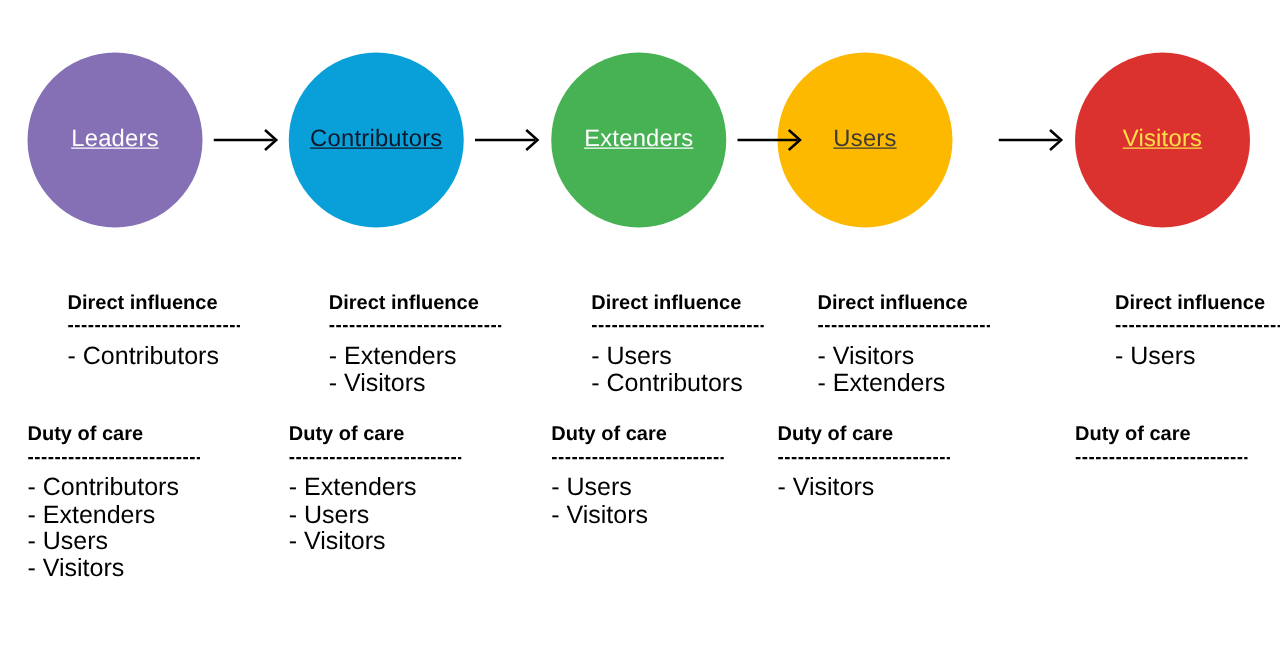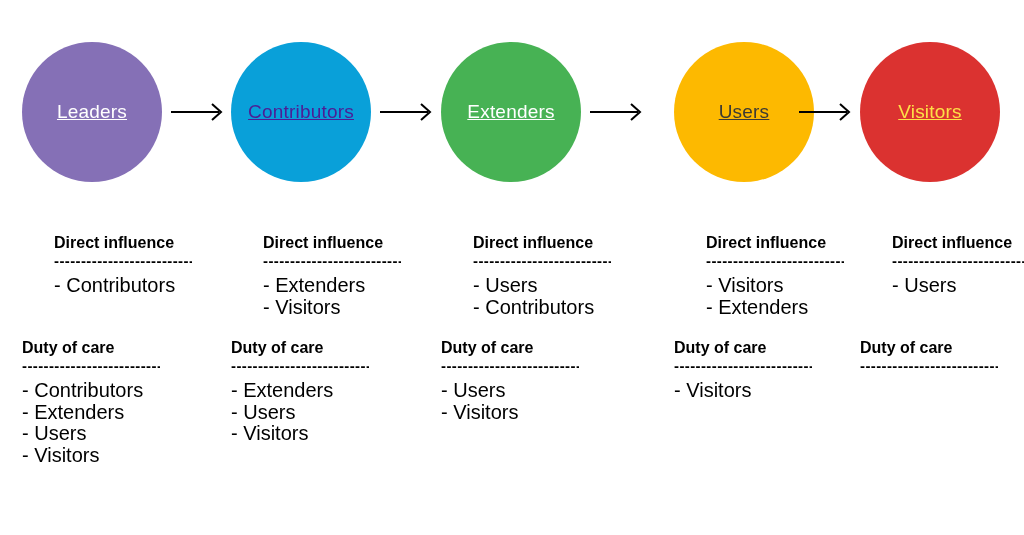--- a/index.html
+++ b/index.html
@@ -40,21 +40,21 @@
           <li>- Extenders</li>
           <li>- Users</li>
           <li>- Visitors</li>
         </ul>
       </div>
     </div>
   </div>
 
   <div class="stage" style="left:231px">
     <div class="circle" style="background-color: rgb(9, 160, 217);">
-      <span class="circle-label" style="color: #4c1d95;">Contributors</span>
+      <span class="circle-label" style="color: #0f172a;">Contributors</span>
     </div>
     <div class="info">
       <div class="section-direct">
         <h3 class="section-heading">Direct influence</h3>
         <div class="divider">----------------------------------</div>
         <ul class="item-list">
           <li>- Extenders</li>
           <li>- Visitors</li>
         </ul>
       </div>
@@ -87,21 +87,21 @@
         <h3 class="section-heading">Duty of care</h3>
         <div class="divider">----------------------------------</div>
         <ul class="item-list">
           <li>- Users</li>
           <li>- Visitors</li>
         </ul>
       </div>
     </div>
   </div>
 
-  <div class="stage" style="left:674px">
+  <div class="stage" style="left:622px">
     <div class="circle" style="background-color: rgb(253, 185, 0);">
       <span class="circle-label" style="color: rgb(61, 58, 51);">Users</span>
     </div>
     <div class="info">
       <div class="section-direct">
         <h3 class="section-heading">Direct influence</h3>
         <div class="divider">----------------------------------</div>
         <ul class="item-list">
           <li>- Visitors</li>
           <li>- Extenders</li>

